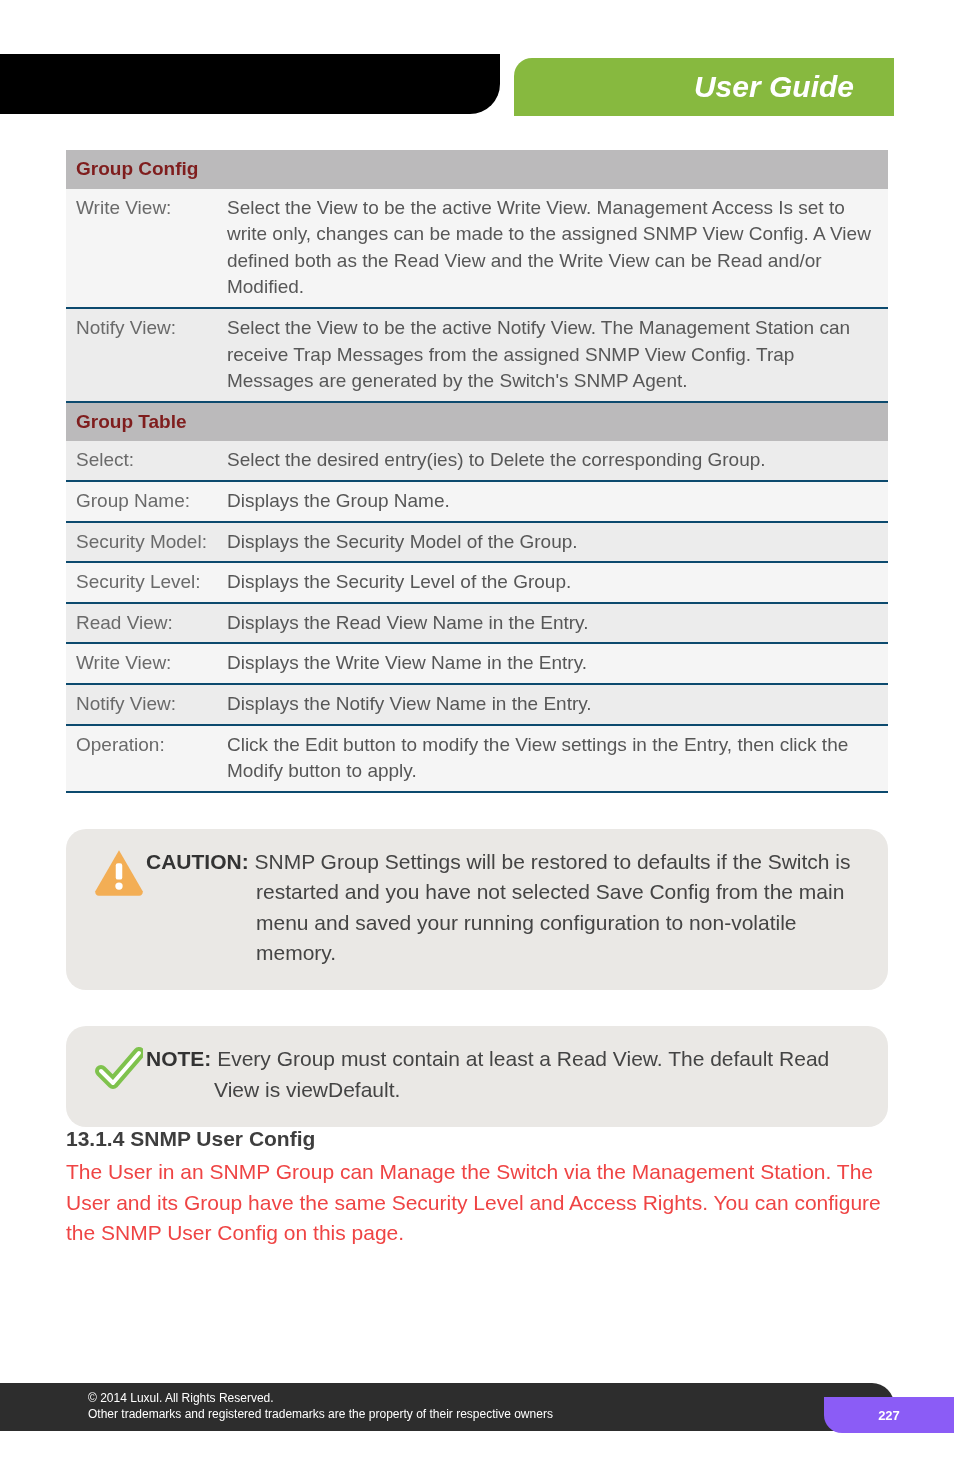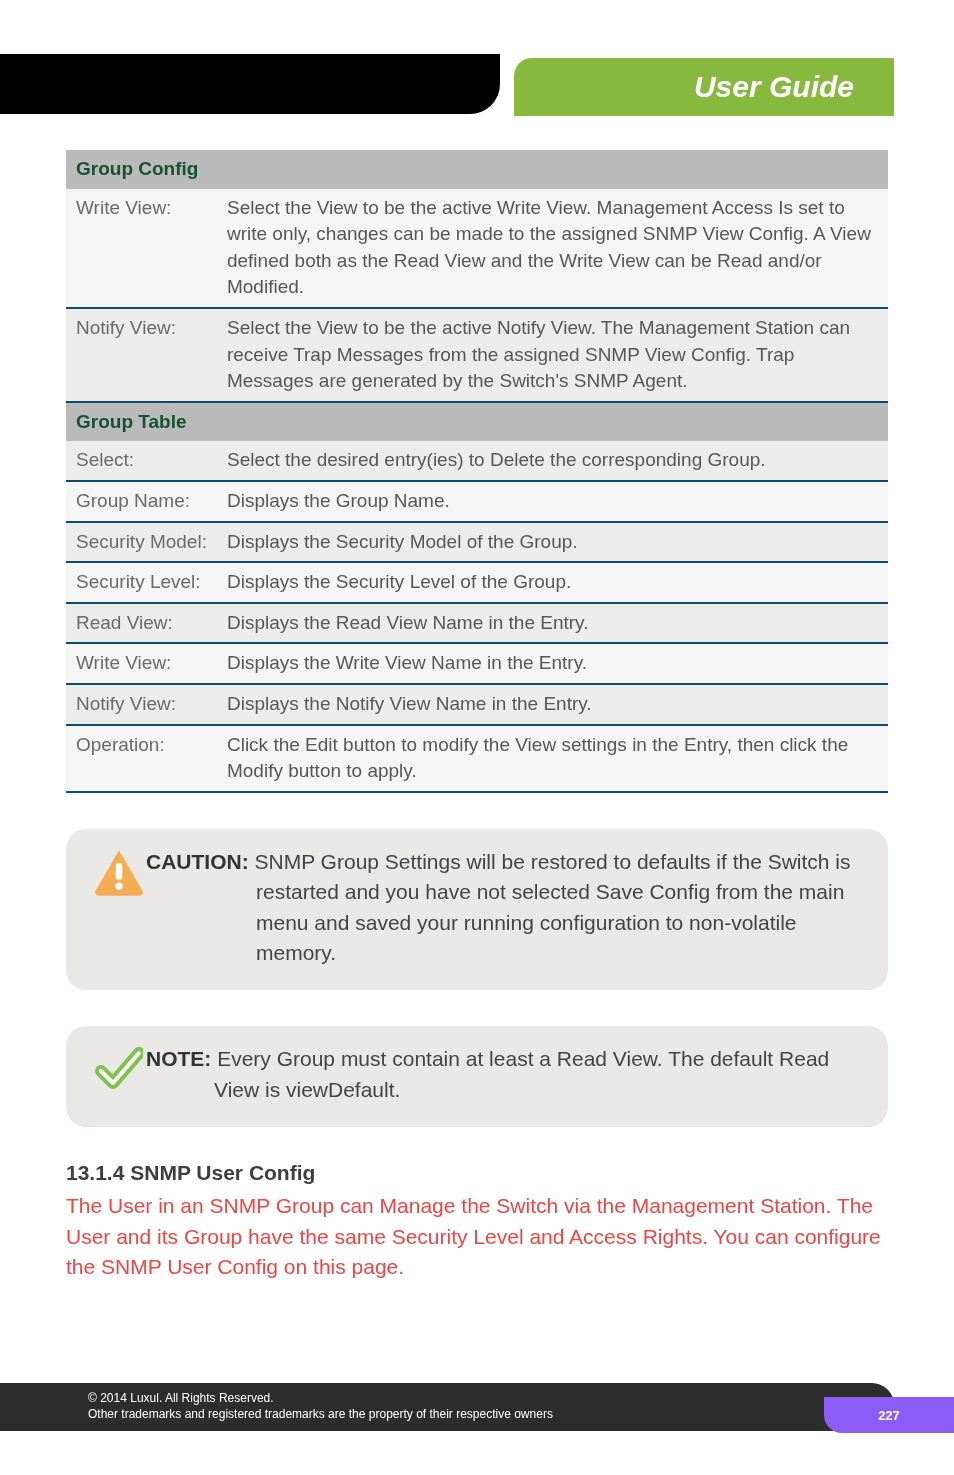--- a/index.html
+++ b/index.html
@@ -56,21 +56,21 @@
   
   .def-table {
     width: 100%;
     border-collapse: collapse;
     font-size: 19px;
     line-height: 1.4;
   }
   .def-table .section-header td {
     background: #bbbabb;
     font-weight: 600;
-    color: #14532d;
+    color: #7f1d1d;
     padding: 6px 10px;
     border: none;
   }
   .def-table tr.row td {
     padding: 6px 10px;
     vertical-align: top;
     border-bottom: 2px solid #0c4a6e;
   }
   .def-table tr.row.odd td { background: #f5f5f5; }
   .def-table tr.row.even td { background: #ececec; }
@@ -109,21 +109,20 @@
     text-indent: -110px;
   }
   .callout.note .body .hang {
     padding-left: 68px;
     text-indent: -68px;
   }
   .callout strong { font-weight: 700; color: #333; }
 
   
   .section-heading {
-    margin-top: 34px;
     font-size: 21px;
     font-weight: 600;
     color: #3e3e3e;
   }
   .body-text {
     margin-top: 6px;
     font-size: 21px;
     line-height: 1.45;
     color: #ef4444;
   }

